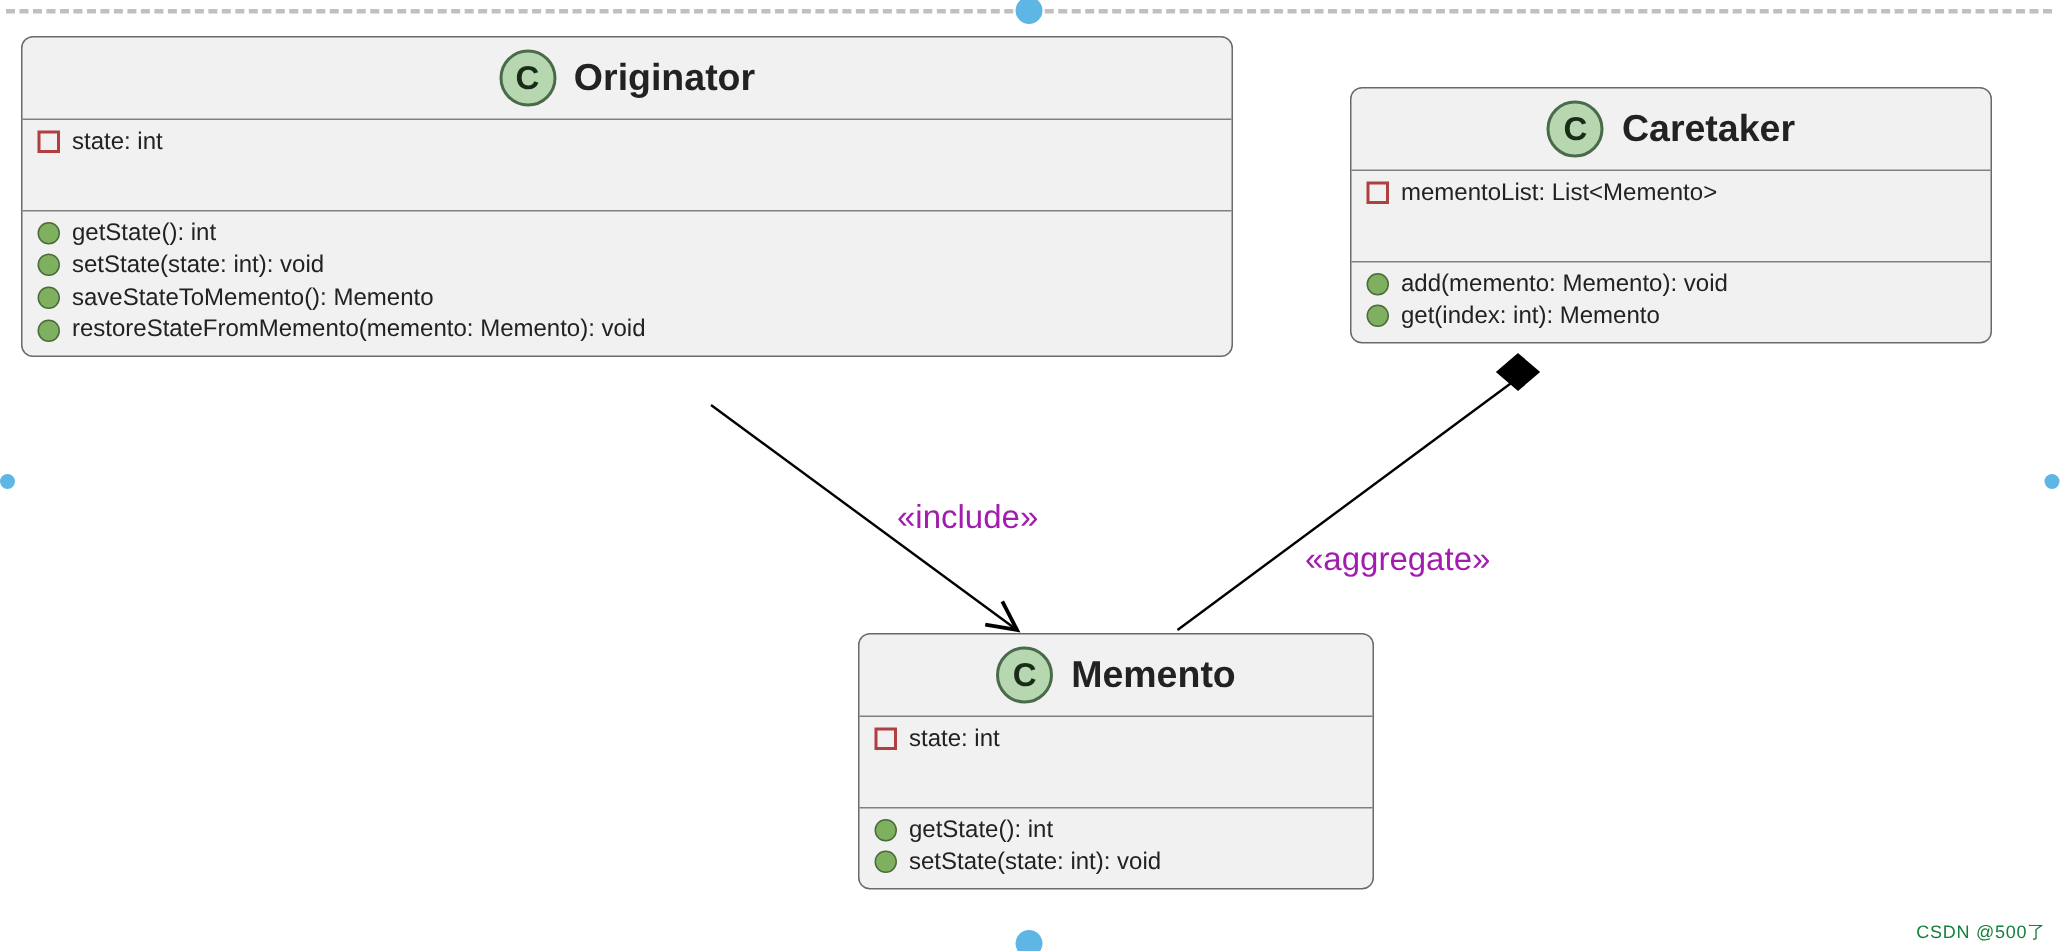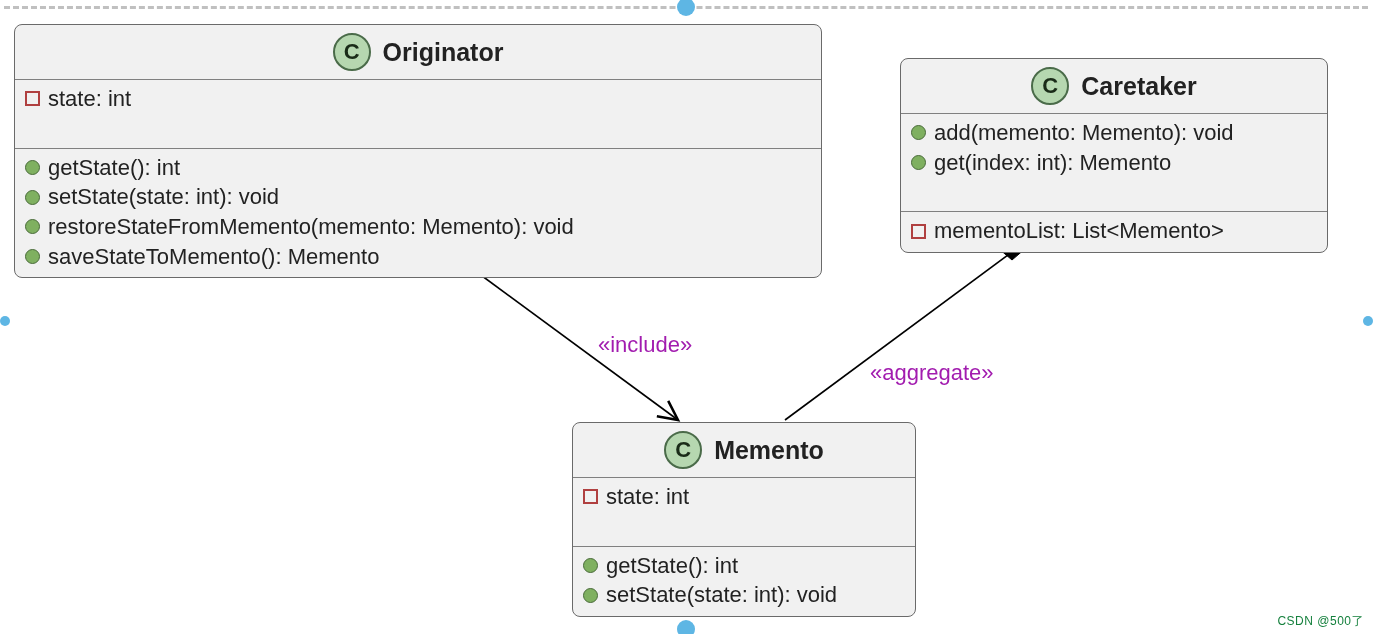--- a/index.html
+++ b/index.html
@@ -67,21 +67,21 @@
     padding: 4px 10px 6px 10px;
   }
   .section + .section {
     border-top: 1.5px solid #808080;
     margin-top: 28px;
   }
   .member {
     display: flex;
     align-items: center;
     gap: 8px;
-    font-size: 22px;
+    font-size: 16px;
     color: #222;
     line-height: 1.35;
     white-space: nowrap;
   }
   .vis-square {
     width: 11px;
     height: 11px;
     border: 2px solid #b04040;
     background: transparent;
     flex-shrink: 0;
@@ -156,48 +156,48 @@
     <div class="member">
         <span class="vis-circle"></span>
         <span>getState(): int</span>
       </div>
     <div class="member">
         <span class="vis-circle"></span>
         <span>setState(state: int): void</span>
       </div>
     <div class="member">
         <span class="vis-circle"></span>
+        <span>saveStateToMemento(): Memento</span>
+      </div>
+    <div class="member">
+        <span class="vis-circle"></span>
         <span>restoreStateFromMemento(memento: Memento): void</span>
-      </div>
-    <div class="member">
-        <span class="vis-circle"></span>
-        <span>saveStateToMemento(): Memento</span>
       </div>
   </div>
 </div>
 
 <div class="class-box" style="left:900px; top:58px; width:426px;">
   <div class="class-header">
     <div class="class-icon">C</div>
     <div class="class-name">Caretaker</div>
   </div>
   <div class="section">
     <div class="member">
-        <span class="vis-circle"></span>
-        <span>add(memento: Memento): void</span>
-      </div>
-    <div class="member">
-        <span class="vis-circle"></span>
-        <span>get(index: int): Memento</span>
-      </div>
-  </div>
-  <div class="section">
-    <div class="member">
         <span class="vis-square"></span>
         <span>mementoList: List&lt;Memento&gt;</span>
+      </div>
+  </div>
+  <div class="section">
+    <div class="member">
+        <span class="vis-circle"></span>
+        <span>add(memento: Memento): void</span>
+      </div>
+    <div class="member">
+        <span class="vis-circle"></span>
+        <span>get(index: int): Memento</span>
       </div>
   </div>
 </div>
 
 <div class="class-box" style="left:572px; top:422px; width:342px;">
   <div class="class-header">
     <div class="class-icon">C</div>
     <div class="class-name">Memento</div>
   </div>
   <div class="section">

